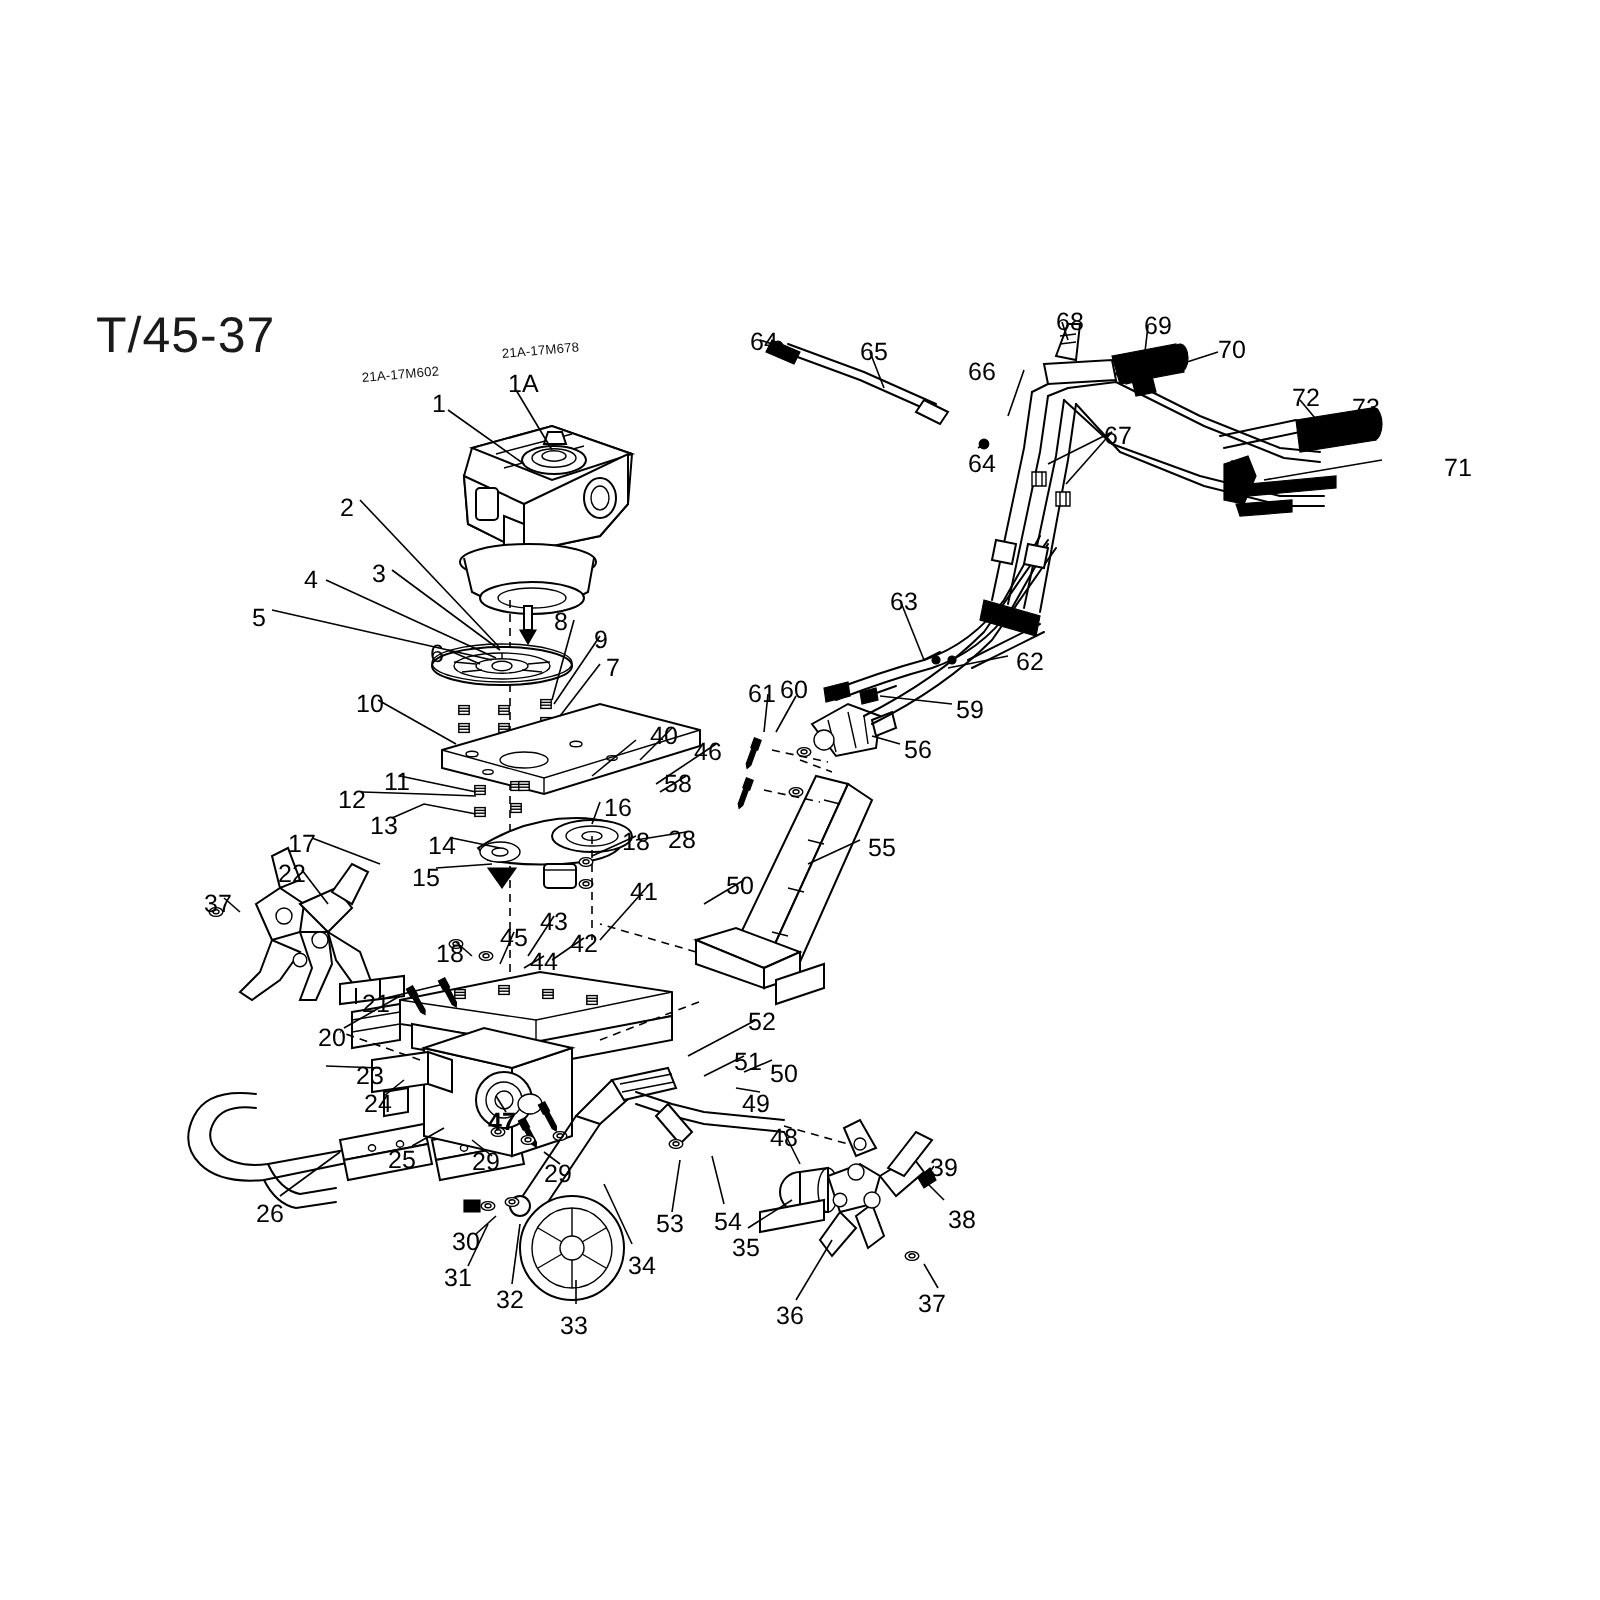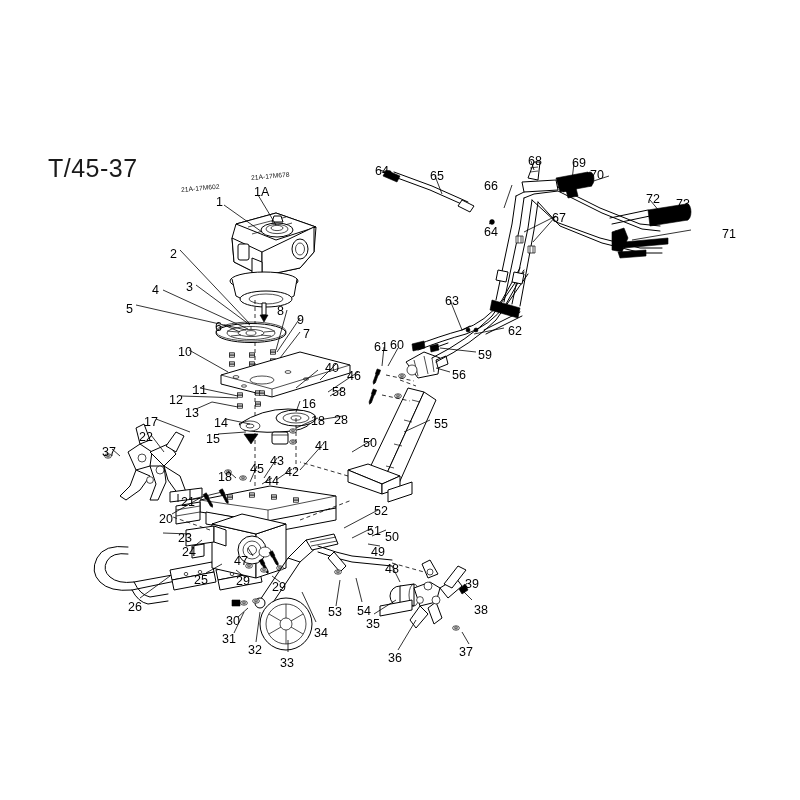--- a/index.html
+++ b/index.html
@@ -440,21 +440,21 @@
       <div class="cal" style="left: 254px; top: 186px;">1A</div>
       <div class="cal" style="left: 170px; top: 248px;">2</div>
       <div class="cal" style="left: 186px; top: 281px;">3</div>
       <div class="cal" style="left: 152px; top: 284px;">4</div>
       <div class="cal" style="left: 126px; top: 303px;">5</div>
       <div class="cal" style="left: 215px; top: 321px;">6</div>
       <div class="cal" style="left: 303px; top: 328px;">7</div>
       <div class="cal" style="left: 277px; top: 305px;">8</div>
       <div class="cal" style="left: 297px; top: 314px;">9</div>
       <div class="cal" style="left: 178px; top: 346px;">10</div>
-      <div class="cal" style="left: 192px; top: 385px; font-family: Liberation Mono, monospace;">11</div>
+      <div class="cal" style="left: 192px; top: 385px;">11</div>
       <div class="cal" style="left: 169px; top: 394px;">12</div>
       <div class="cal" style="left: 185px; top: 407px;">13</div>
       <div class="cal" style="left: 214px; top: 417px;">14</div>
       <div class="cal" style="left: 206px; top: 433px;">15</div>
       <div class="cal" style="left: 302px; top: 398px;">16</div>
       <div class="cal" style="left: 144px; top: 416px;">17</div>
       <div class="cal" style="left: 311px; top: 415px;">18</div>
       <div class="cal" style="left: 218px; top: 471px;">18</div>
       <div class="cal" style="left: 159px; top: 513px;">20</div>
       <div class="cal" style="left: 181px; top: 496px;">21</div>
@@ -478,21 +478,21 @@
       <div class="cal" style="left: 459px; top: 646px;">37</div>
       <div class="cal" style="left: 474px; top: 604px;">38</div>
       <div class="cal" style="left: 465px; top: 578px;">39</div>
       <div class="cal" style="left: 325px; top: 362px;">40</div>
       <div class="cal" style="left: 315px; top: 440px;">41</div>
       <div class="cal" style="left: 285px; top: 466px;">42</div>
       <div class="cal" style="left: 270px; top: 455px;">43</div>
       <div class="cal" style="left: 265px; top: 475px;">44</div>
       <div class="cal" style="left: 250px; top: 463px;">45</div>
       <div class="cal" style="left: 347px; top: 370px;">46</div>
-      <div class="cal" style="left: 234px; top: 555px;">47</div>
+      <div class="cal" style="left: 244px; top: 555px; font-weight: bold;">47</div>
       <div class="cal" style="left: 385px; top: 563px;">48</div>
       <div class="cal" style="left: 371px; top: 546px;">49</div>
       <div class="cal" style="left: 385px; top: 531px;">50</div>
       <div class="cal" style="left: 367px; top: 525px;">51</div>
       <div class="cal" style="left: 374px; top: 505px;">52</div>
       <div class="cal" style="left: 328px; top: 606px;">53</div>
       <div class="cal" style="left: 357px; top: 605px;">54</div>
       <div class="cal" style="left: 434px; top: 418px;">55</div>
       <div class="cal" style="left: 452px; top: 369px;">56</div>
       <div class="cal" style="left: 332px; top: 386px;">58</div>
@@ -501,18 +501,18 @@
       <div class="cal" style="left: 374px; top: 341px;">61</div>
       <div class="cal" style="left: 508px; top: 325px;">62</div>
       <div class="cal" style="left: 445px; top: 295px;">63</div>
       <div class="cal" style="left: 375px; top: 165px;">64</div>
       <div class="cal" style="left: 484px; top: 226px;">64</div>
       <div class="cal" style="left: 430px; top: 170px;">65</div>
       <div class="cal" style="left: 484px; top: 180px;">66</div>
       <div class="cal" style="left: 552px; top: 212px;">67</div>
       <div class="cal" style="left: 528px; top: 155px;">68</div>
       <div class="cal" style="left: 572px; top: 157px;">69</div>
-      <div class="cal" style="left: 590px; top: 169px; text-align: center;">70</div>
+      <div class="cal" style="left: 609px; top: 169px; text-align: center;">70</div>
       <div class="cal" style="left: 694px; top: 228px; margin-left: 28px;">71</div>
       <div class="cal" style="left: 646px; top: 193px;">72</div>
       <div class="cal" style="left: 676px; top: 198px;">73</div>
     </div>
 </div>
 
 </body></html>

